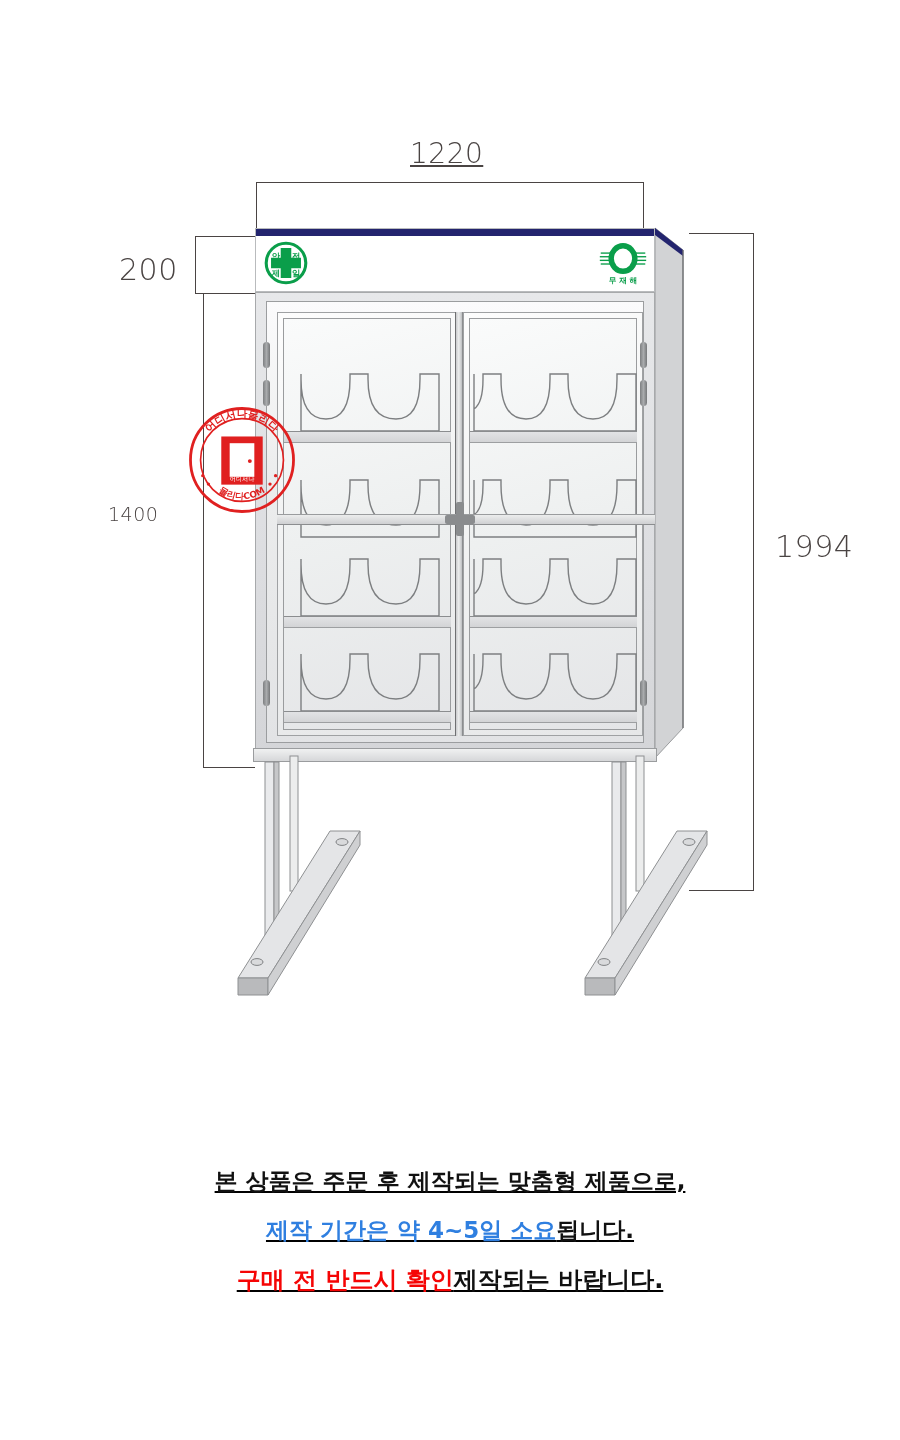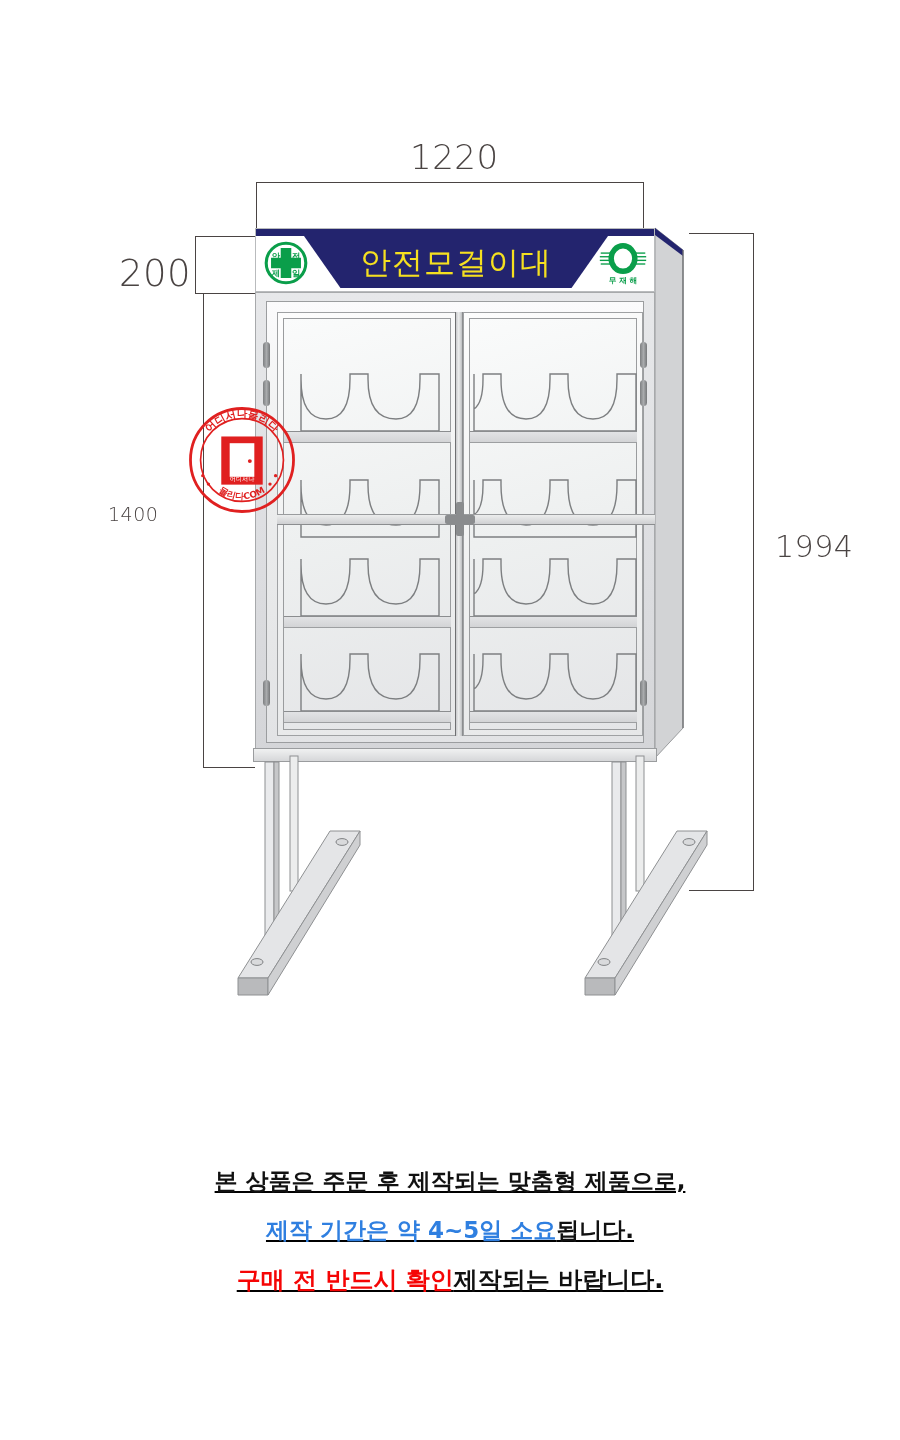--- a/index.html
+++ b/index.html
@@ -129,26 +129,26 @@
   .n2 .hl{color:#2f7fe0;}
   .n3{font-size:24px;font-weight:700;color:#f50505;}
   .n4{font-size:24px;font-weight:700;color:#111111;}
   .n4 .hl{color:#f50505;text-align:center;}
 </style>
 </head>
 <body>
 
 <div class="stage">
 
-  <div class="dim-label" style="left:410px;top:137px;font-size:34px;">1220</div>
+  <div class="dim-label" style="left:410px;top:137px;font-size:28px;text-decoration:underline;">1220</div>
   <div class="dim-line hline" style="left:256px;top:182px;width:388px;"></div>
   <div class="dim-line vline" style="left:256px;top:182px;height:48px;"></div>
   <div class="dim-line vline" style="left:643px;top:182px;height:48px;"></div>
 
-  <div class="dim-label" style="left:119px;top:252px;font-size:37px;">200</div>
+  <div class="dim-label" style="left:119px;top:252px;font-size:30px;">200</div>
   <div class="dim-line vline" style="left:195px;top:236px;height:58px;"></div>
   <div class="dim-line hline" style="left:195px;top:236px;width:60px;"></div>
   <div class="dim-line hline" style="left:195px;top:293px;width:60px;"></div>
 
   <div class="dim-label" style="left:108px;top:503px;font-size:19px;">1400</div>
   <div class="dim-line vline" style="left:203px;top:293px;height:475px;"></div>
   <div class="dim-line hline" style="left:203px;top:767px;width:52px;"></div>
 
   <div class="dim-label" style="left:775px;top:529px;font-size:30px;">1994</div>
   <div class="dim-line vline" style="left:753px;top:233px;height:658px;"></div>
@@ -168,23 +168,20 @@
 
       <svg class="logo-left" viewBox="0 0 100 100">
         <circle cx="50" cy="50" r="45" fill="#ffffff" stroke="#0a9e4a" stroke-width="7"></circle>
         <path d="M38 16 h24 v22 h22 v24 h-22 v22 h-24 v-22 h-22 v-24 h22 z" fill="#0a9e4a"></path>
         <text x="27" y="42" font-size="19" font-weight="bold" fill="#0a9e4a" font-family="DejaVu Sans, sans-serif" text-anchor="middle">안</text>
         <text x="73" y="42" font-size="19" font-weight="bold" fill="#0a9e4a" font-family="DejaVu Sans, sans-serif" text-anchor="middle">전</text>
         <text x="27" y="80" font-size="19" font-weight="bold" fill="#0a9e4a" font-family="DejaVu Sans, sans-serif" text-anchor="middle">제</text>
         <text x="73" y="80" font-size="19" font-weight="bold" fill="#0a9e4a" font-family="DejaVu Sans, sans-serif" text-anchor="middle">일</text>
       </svg>
 
-      <div class="sign-banner">
-        <div class="sign-title">안전모걸이대</div>
-      </div>
 
       <svg class="logo-right" viewBox="0 0 110 100">
         <g stroke="#0a9e4a" stroke-width="3">
           <line x1="6" y1="26" x2="30" y2="26"></line>
             <line x1="4" y1="34" x2="28" y2="34"></line>
           <line x1="4" y1="42" x2="28" y2="42"></line>
             <line x1="6" y1="50" x2="30" y2="50"></line>
           <line x1="80" y1="26" x2="104" y2="26"></line>
             <line x1="82" y1="34" x2="106" y2="34"></line>
           <line x1="82" y1="42" x2="106" y2="42"></line>

